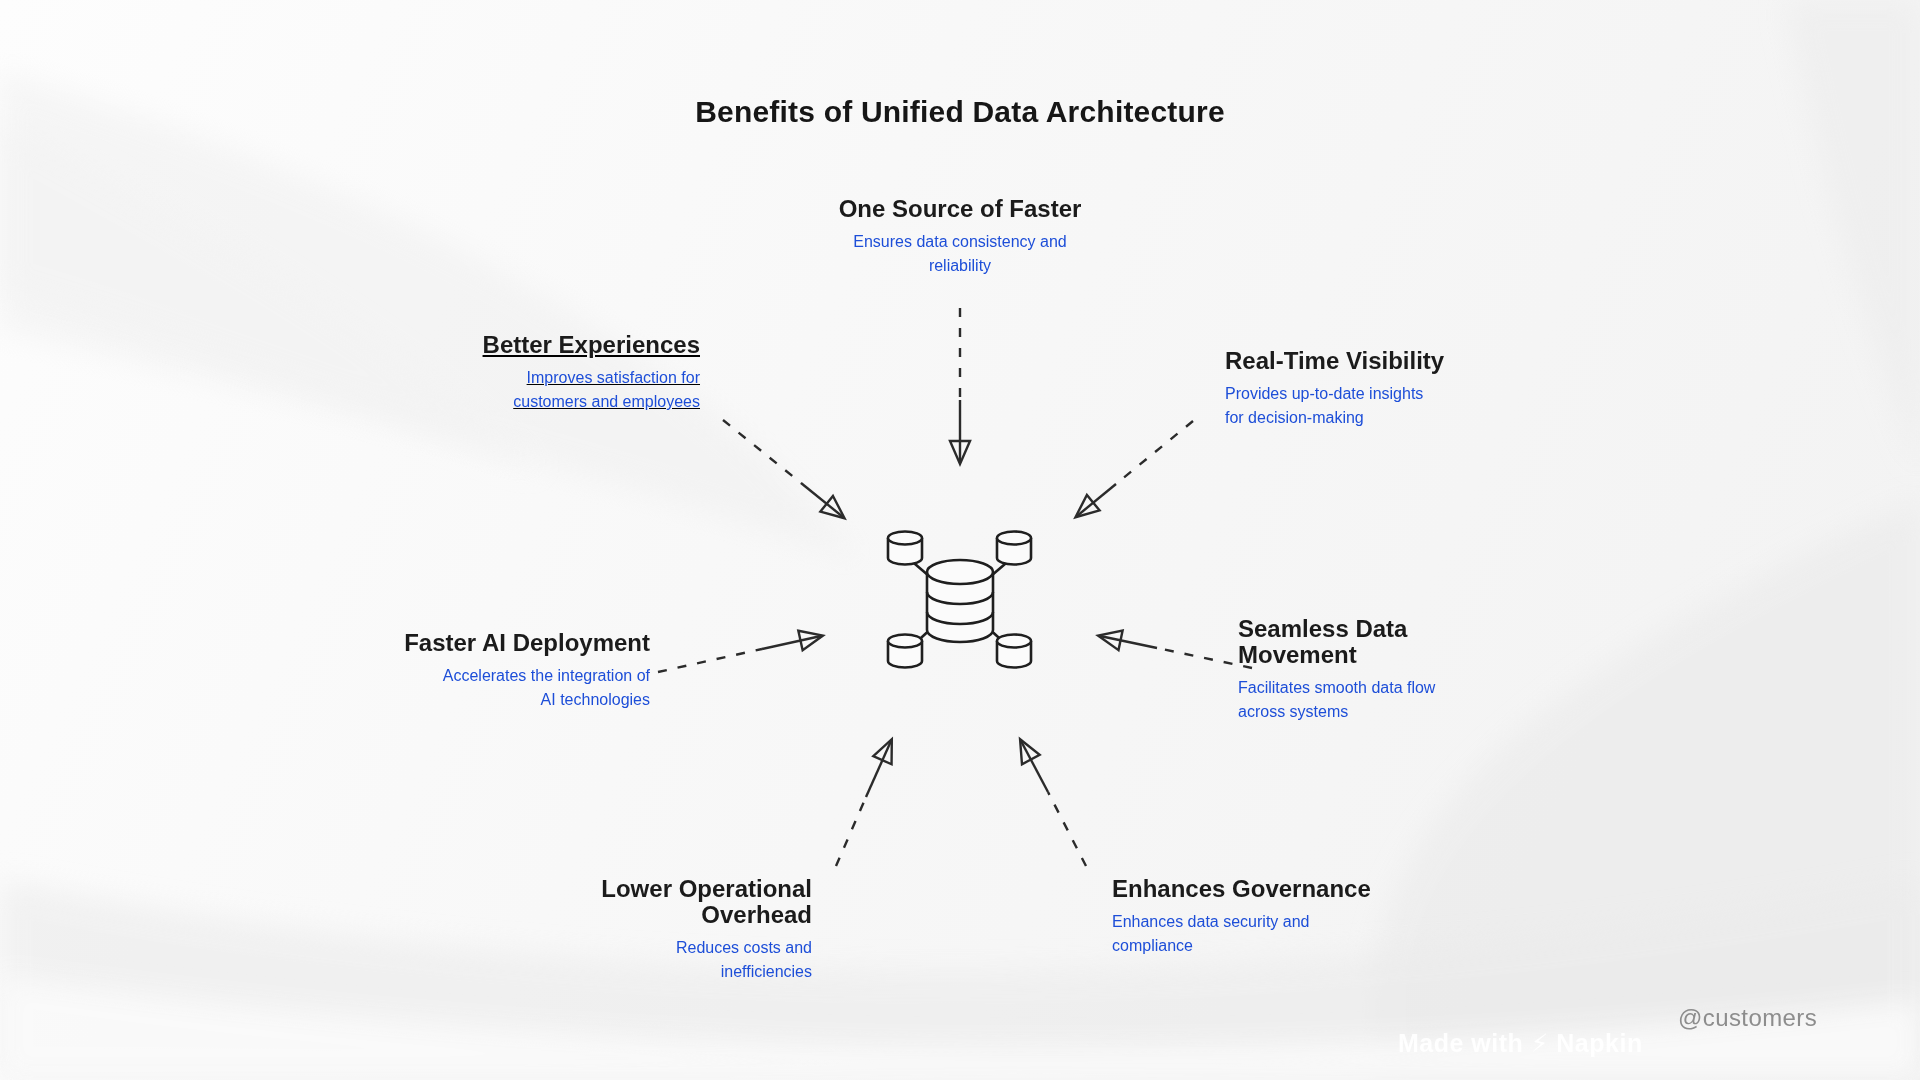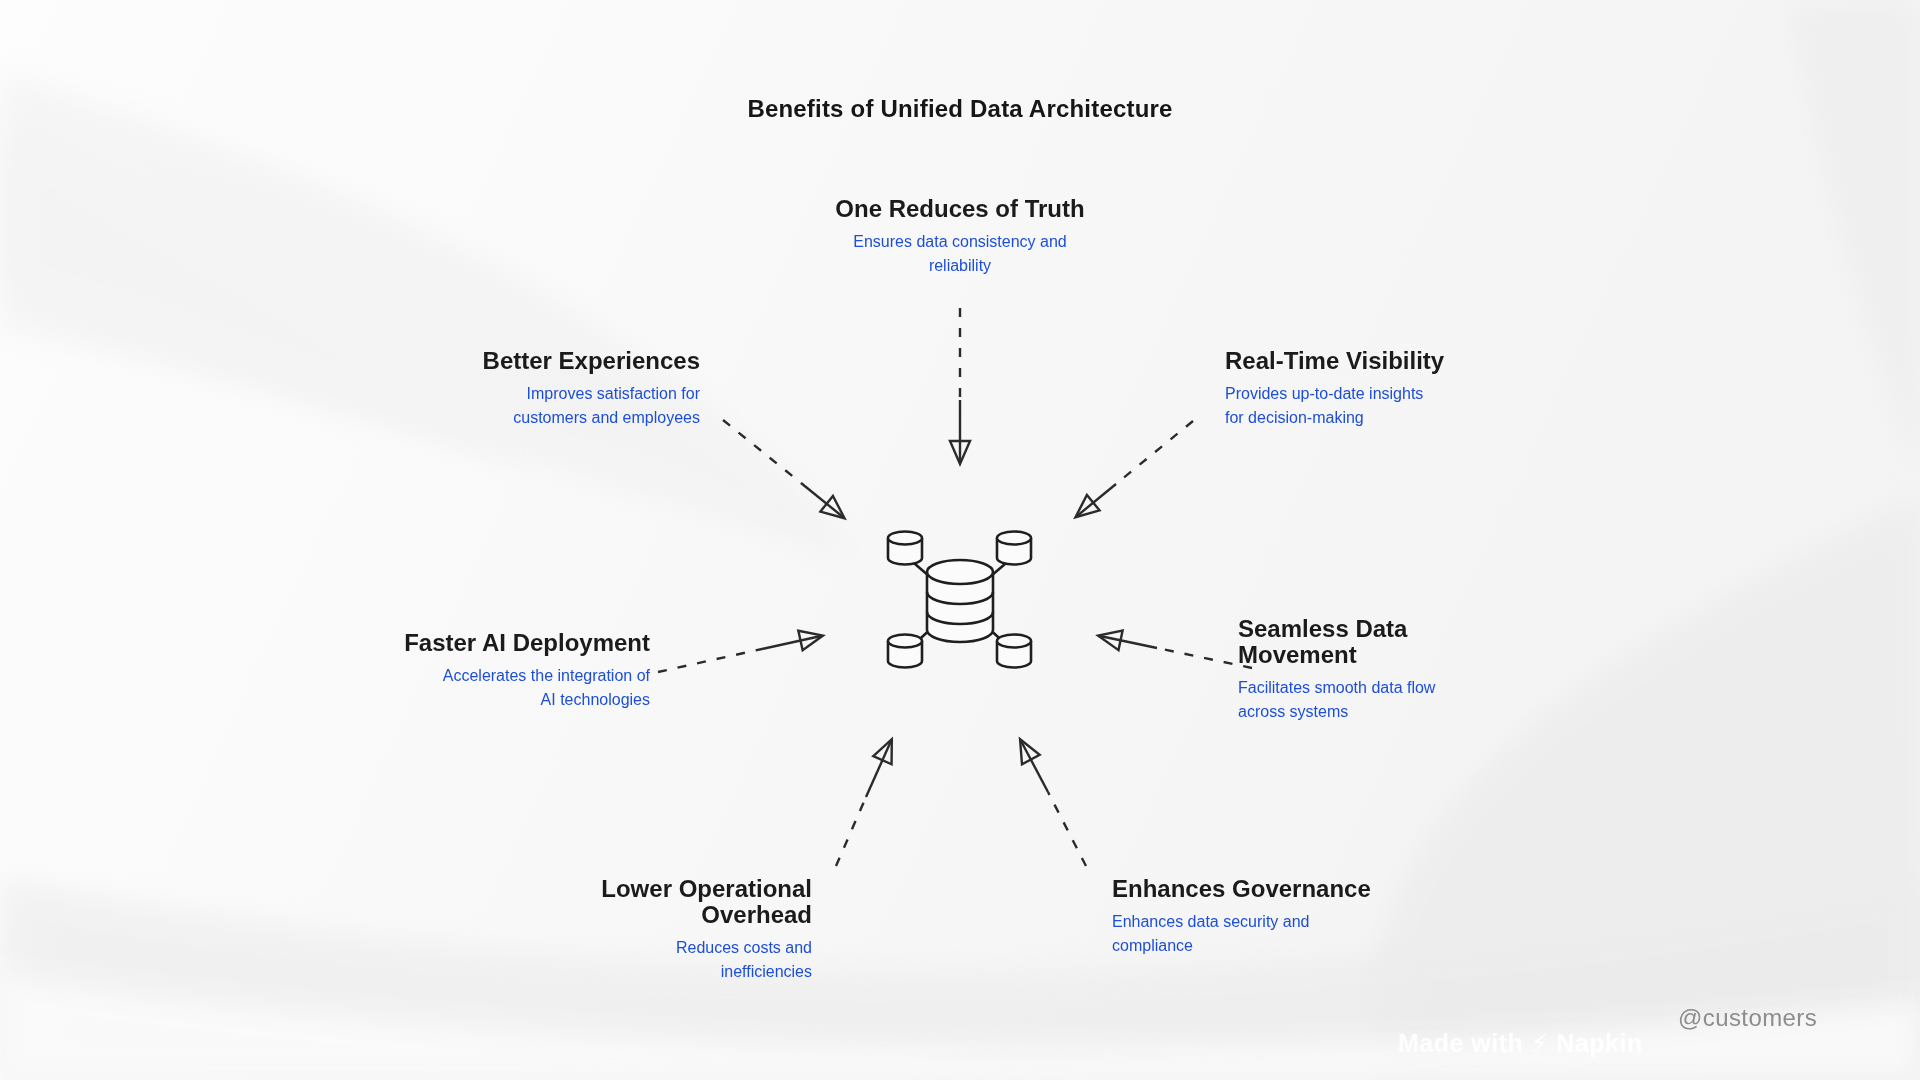--- a/index.html
+++ b/index.html
@@ -7,38 +7,38 @@
     width:1920px;height:1080px;overflow:hidden;
     font-family:"Liberation Sans","DejaVu Sans",sans-serif;
     background:linear-gradient(115deg,#fdfdfd 0%,#f8f8f8 40%,#f2f2f2 100%);
   }
   .stage{position:relative;width:1920px;height:1080px;}
   .bg-svg{position:absolute;inset:0;z-index:0;}
   .diagram-svg{position:absolute;inset:0;z-index:2;}
 
   .page-title{
     position:absolute;top:95px;left:0;width:1920px;text-align:center;
-    font-size:24px;font-weight:700;color:#161616;letter-spacing:.2px;z-index:3;
+    font-size:30px;font-weight:700;color:#161616;letter-spacing:.2px;z-index:3;
   }
 
   .node{position:absolute;z-index:3;}
   .node-title{
     font-size:24px;font-weight:700;color:#1b1b1b;line-height:26px;
     white-space:pre-line;
   }
   .node-desc{
     font-size:16px;font-weight:400;color:#1d4ed8;line-height:24px;
     margin-top:8px;white-space:pre-line;
   }
   .align-right{text-align:right;}
   .align-left{text-align:left;}
   .align-center{text-align:center;}
 
   .node-top{left:760px;top:196px;width:400px;}
-  .node-upper-left{left:380px;top:348px;width:320px;}
+  .node-upper-left{left:380px;top:332px;width:320px;text-decoration:underline;}
   .node-upper-right{left:1225px;top:348px;width:330px;}
   .node-mid-left{left:328px;top:630px;width:322px;}
   .node-mid-right{left:1238px;top:616px;width:310px;}
   .node-bottom-left{left:490px;top:876px;width:322px;}
   .node-bottom-right{left:1112px;top:876px;width:330px;}
 
   .handle{
     position:absolute;left:1678px;top:1004px;z-index:3;
     font-size:24px;color:#8d8d8d;letter-spacing:.4px;
   }
@@ -136,21 +136,21 @@
         <ellipse cx="905" cy="641" rx="17" ry="6.5" fill="#fbfbfb"></ellipse>
         <path d="M997,641 v20 a17,6.5 0 0 0 34,0 v-20" fill="#fbfbfb"></path>
         <ellipse cx="1014" cy="641" rx="17" ry="6.5" fill="#fbfbfb"></ellipse>
       </g>
     </g>
   </svg>
 
   <div class="page-title">Benefits of Unified Data Architecture</div>
 
   <div class="node node-top align-center">
-    <div class="node-title">One Reduces of Truth</div>
+    <div class="node-title">One Source of Faster</div>
     <div class="node-desc">Ensures data consistency and
 reliability</div>
   </div>
 
   <div class="node node-upper-left align-right">
     <div class="node-title">Better Experiences</div>
     <div class="node-desc">Improves satisfaction for
 customers and employees</div>
   </div>
 

